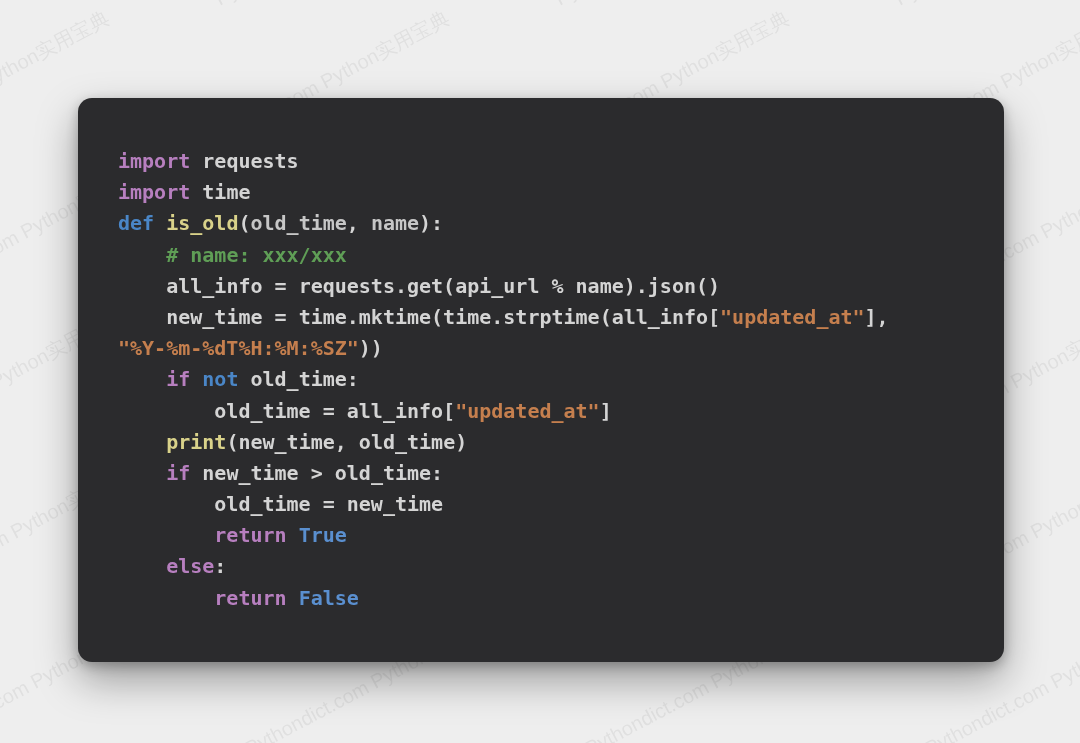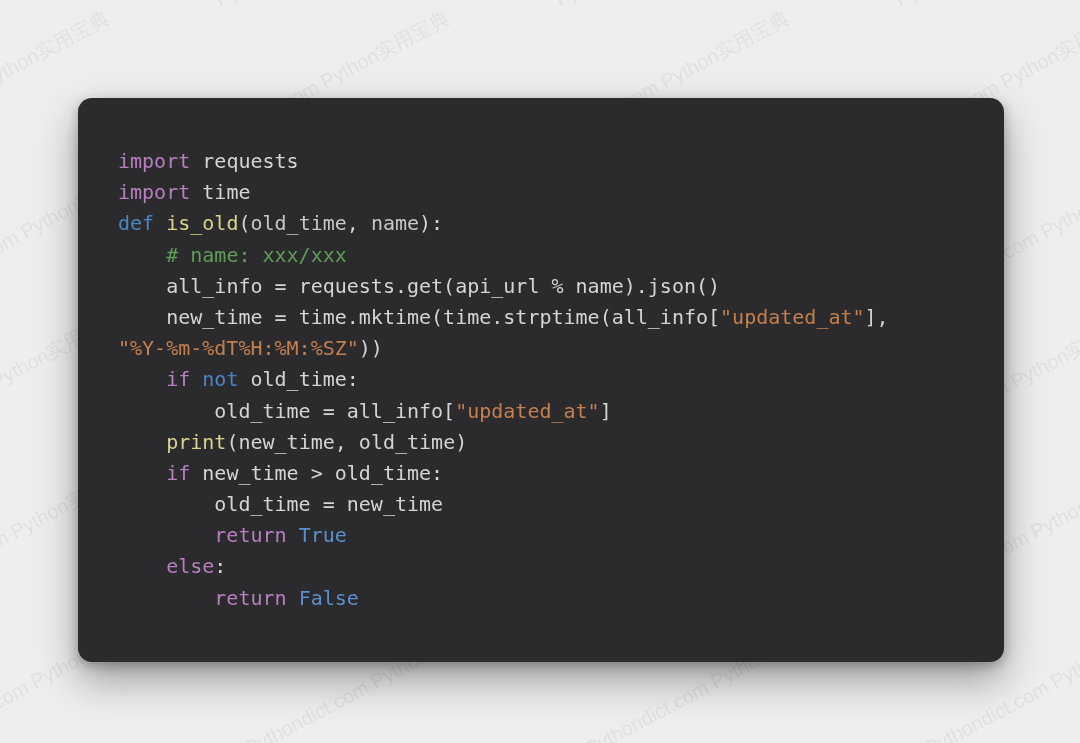--- a/index.html
+++ b/index.html
@@ -36,20 +36,21 @@
     padding: 48px 40px 48px 40px;
     z-index: 1;
   }
   pre.code {
     font-family: "Consolas", "Menlo", "Monaco", monospace;
     font-size: 20px;
     line-height: 1.56;
     color: #d4d4d4;
     white-space: pre;
     overflow: hidden;
+    font-weight: bold;
   }
   .tok-kw-import { color: #b77fbf; }
   .tok-kw-def    { color: #4a86c7; }
   .tok-kw-ctrl   { color: #b77fbf; }
   .tok-kw-not    { color: #4a86c7; }
   .tok-kw-return { color: #b77fbf; }
   .tok-fn        { color: #d9d28a; }
   .tok-param     { color: #c7c7c7; }
   .tok-builtin   { color: #d9d28a; }
   .tok-str       { color: #c57f4e; }

